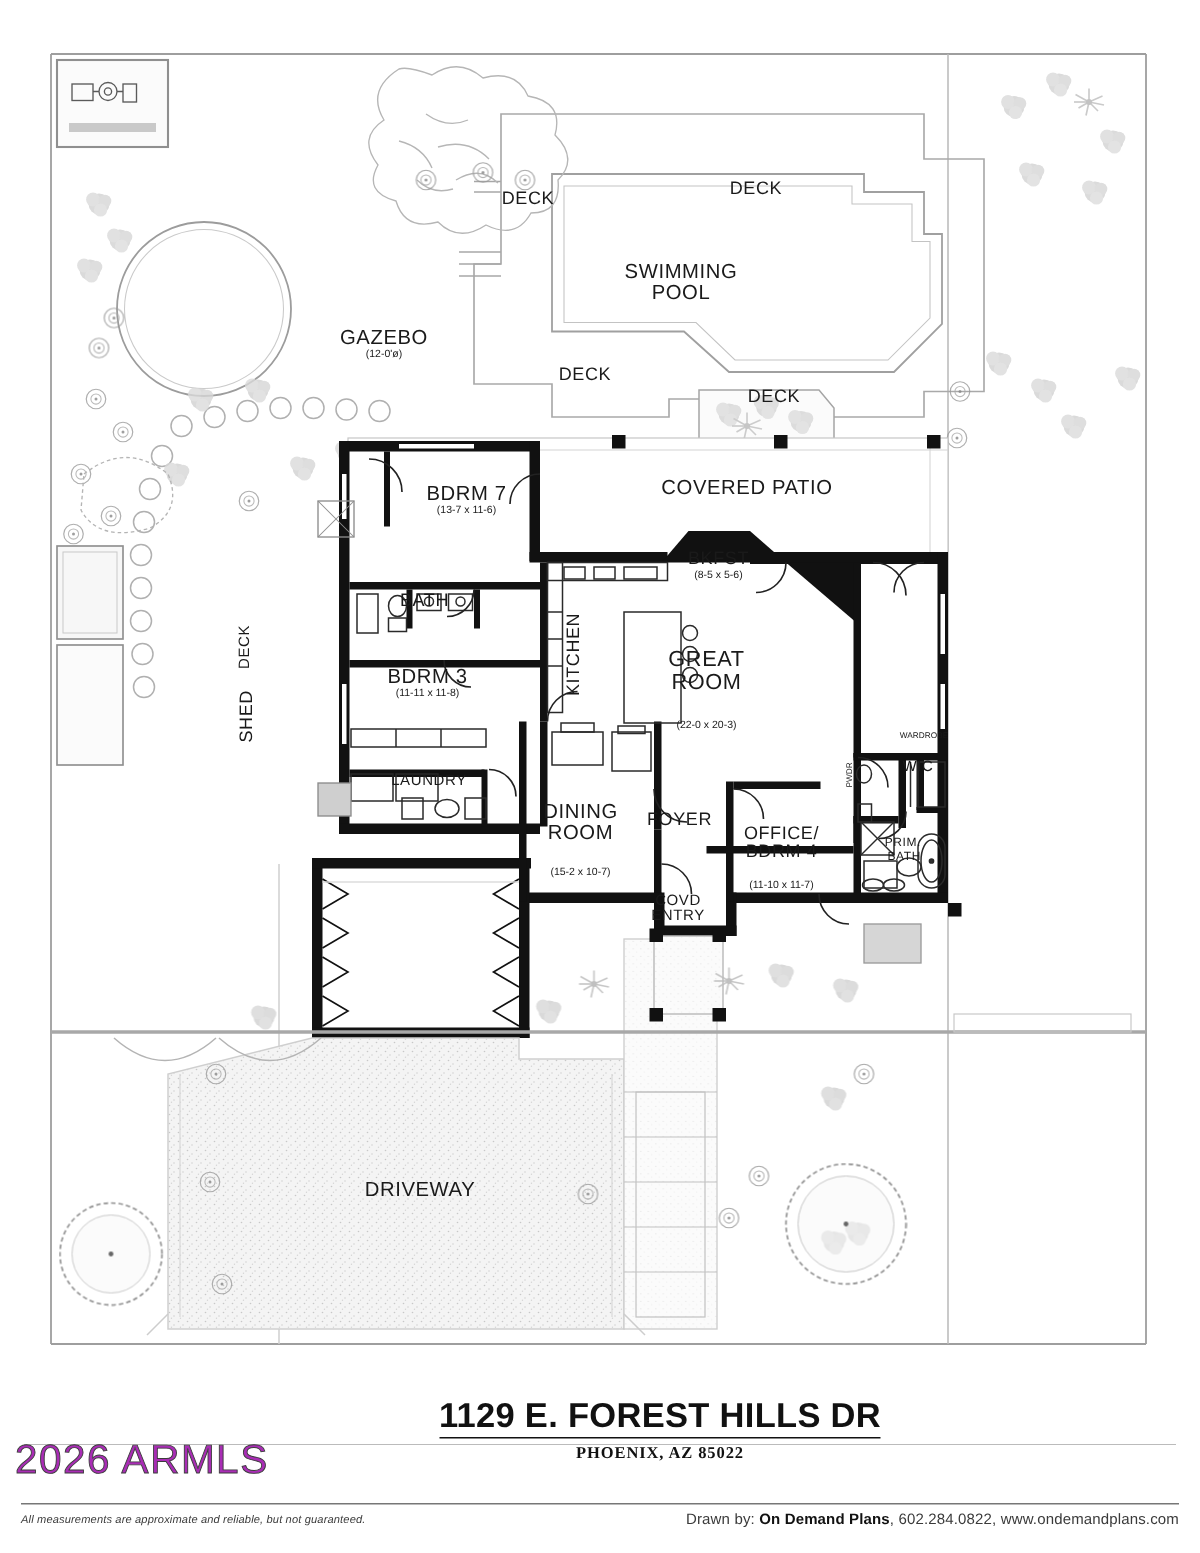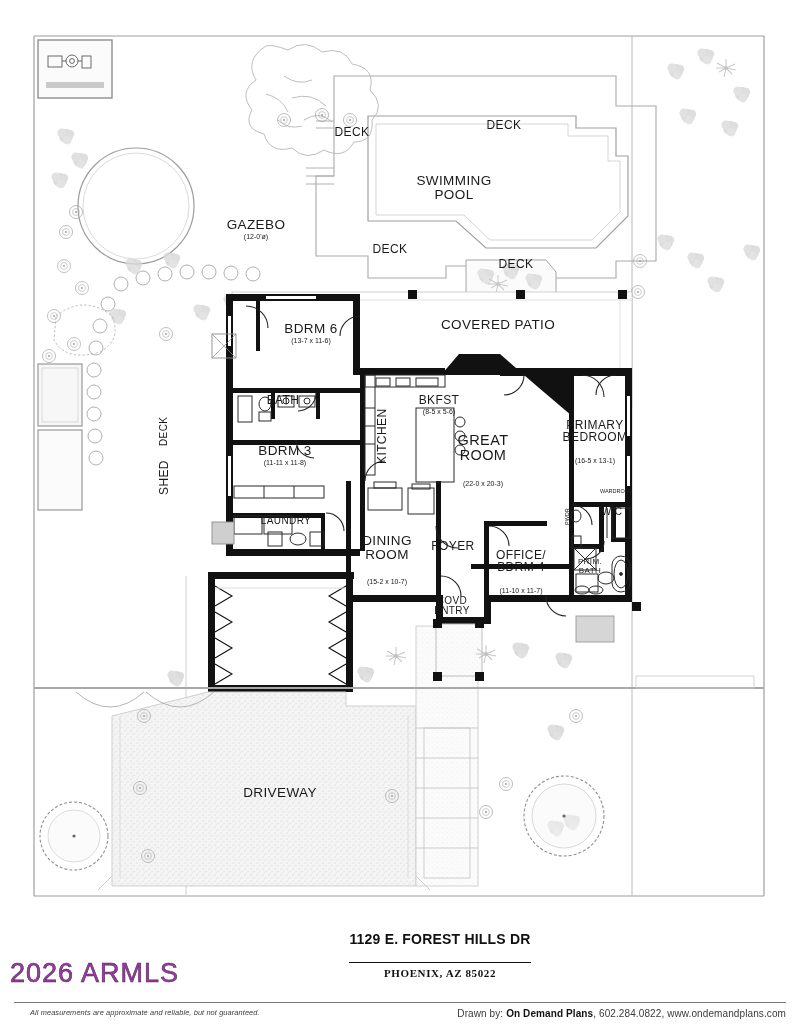--- a/index.html
+++ b/index.html
@@ -68,27 +68,27 @@
     left: 0; top: 930px;
     width: 800px; height: 105px;
   }
   .addr-wrap {
     position: absolute;
     left: 230px; top: 0px;
     width: 420px;
     text-align: center;
   }
   .addr-main {
-    font-size: 14px;
+    font-size: 23px;
     font-weight: 700;
     letter-spacing: .2px;
     color: #111;
     display: inline-block;
     border-bottom: 1.6px solid #111;
-    padding-bottom: 15px;
+    padding-bottom: 1px;
   }
   .addr-sub {
     font-size: 11px;
     font-weight: 700;
     letter-spacing: .6px;
     color: #111;
     margin-top: 4px;
     font-family: Liberation Serif, serif;
   }
   .watermark {
@@ -102,21 +102,20 @@
     opacity: .92;
     font-weight: 400;
   }
   .disclaimer {
     position: absolute;
     left: 14px; top: 78px;
     font-size: 7.4px;
     font-style: italic;
     color: #3a3a3a;
     letter-spacing: .1px;
-    margin-left: 16px;
   }
   .credit {
     position: absolute;
     right: 14px; top: 78px;
     font-size: 10px;
     color: #3a3a3a;
     font-style: italic;
     letter-spacing: .1px;
   }
   .credit b { font-style: normal; font-weight: 700; color:#111; }
@@ -569,21 +568,21 @@
       <rect x="560" y="600" width="38" height="26" fill="#d6d6d6" stroke="#9a9a9a" stroke-width="0.9"></rect>
 
       <rect x="196" y="506" width="22" height="22" fill="#cfcfcf" stroke="#8c8c8c" stroke-width="0.9"></rect>
       <rect x="196" y="318" width="24" height="24" fill="none" stroke="#8c8c8c" stroke-width="0.9"></rect>
       <line x1="196" y1="318" x2="220" y2="342" stroke="#8c8c8c" stroke-width="0.7"></line>
       <line x1="220" y1="318" x2="196" y2="342" stroke="#8c8c8c" stroke-width="0.7"></line>
     </svg>
   </div>
 
   <div class="lbl sz-room2" style="left:256px; top:322px; width:110px;">
-    <span class="nm">BDRM 6</span>
+    <span class="nm">BDRM 7</span>
     <span class="dim">(13-7 x 11-6)</span>
   </div>
 
   <div class="lbl sz-med" style="left:246px; top:394px; width:74px;">
     <span class="nm">BATH</span>
   </div>
 
   <div class="lbl sz-room2" style="left:230px; top:444px; width:110px;">
     <span class="nm">BDRM 3</span>
     <span class="dim">(11-11 x 11-8)</span>
@@ -591,26 +590,26 @@
 
   <div class="lbl sz-sm" style="left:238px; top:516px; width:96px;">
     <span class="nm">LAUNDRY</span>
   </div>
 
 
   <div class="lbl sz-med vert-up" style="left:376px; top:398px; height:76px;">
     <span class="nm">KITCHEN</span>
   </div>
 
-  <div class="lbl sz-med" style="left:404px; top:366px; width:70px;margin-top:28px;">
+  <div class="lbl sz-med" style="left:444px; top:366px; width:70px;">
     <span class="nm">BKFST</span>
     <span class="dim">(8-5 x 5-6)</span>
   </div>
 
-  <div class="lbl sz-room" style="left:428px; top:418px; width:110px; white-space:pre-line;text-align:center;">
+  <div class="lbl sz-room" style="left:416px; top:418px; width:110px; white-space:pre-line;text-align:center;">
     <span class="nm">GREAT
 ROOM</span>
     <span class="dim">(22-0 x 20-3)</span>
   </div>
 
   <div class="lbl sz-room2" style="left:335px; top:520px; width:104px; white-space:pre-line;">
     <span class="nm">DINING
 ROOM</span>
     <span class="dim">(15-2 x 10-7)</span>
   </div>
@@ -623,35 +622,30 @@
     <span class="nm">COVD
 ENTRY</span>
   </div>
 
   <div class="lbl sz-med" style="left:478px; top:536px; width:86px; white-space:pre-line;">
     <span class="nm">OFFICE/
 BDRM 4</span>
     <span class="dim">(11-10 x 11-7)</span>
   </div>
 
-  <div class="lbl sz-med" style="left:548px; top:406px; width:94px; white-space:pre-line;">
-    <span class="nm">PRIMARY
-BEDROOM</span>
-    <span class="dim">(16-5 x 13-1)</span>
-  </div>
 
   <div class="lbl sz-sm" style="left:596px; top:507px; width:32px;">
     <span class="nm">WIC</span>
   </div>
 
   <div class="lbl sz-tiny vert-up" style="left:565px; top:500px; height:34px;">
     <span class="nm">PWDR</span>
   </div>
 
-  <div class="lbl sz-xs" style="left:566px; top:550px; width:48px; white-space:pre-line;">
+  <div class="lbl sz-xs" style="left:566px; top:550px; width:48px; white-space:pre-line;text-align:right;">
     <span class="nm">PRIM.
 BATH</span>
   </div>
 
   <div class="lbl sz-tiny" style="left:597px; top:489px; width:38px;">
     <span class="nm">WARDROBE</span>
   </div>
 
   <div class="lbl sz-room2" style="left:424px; top:318px; width:148px;">
     <span class="nm">COVERED PATIO</span>

